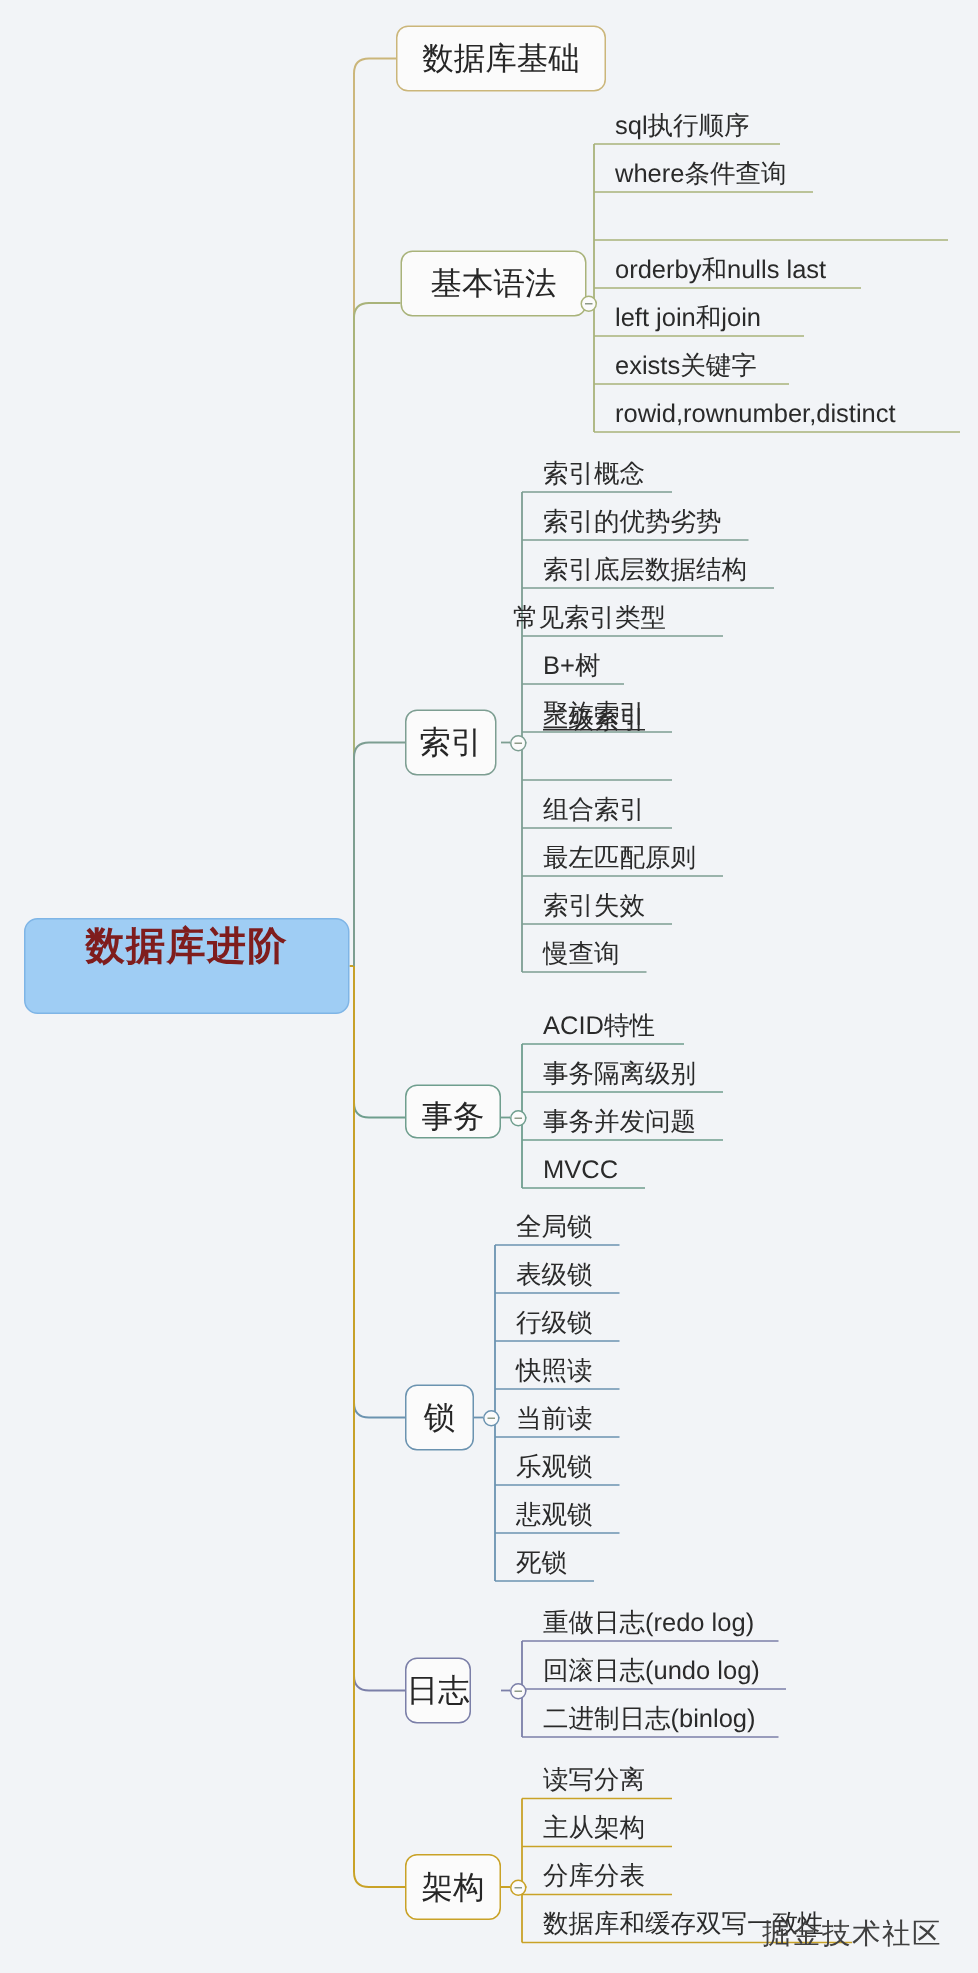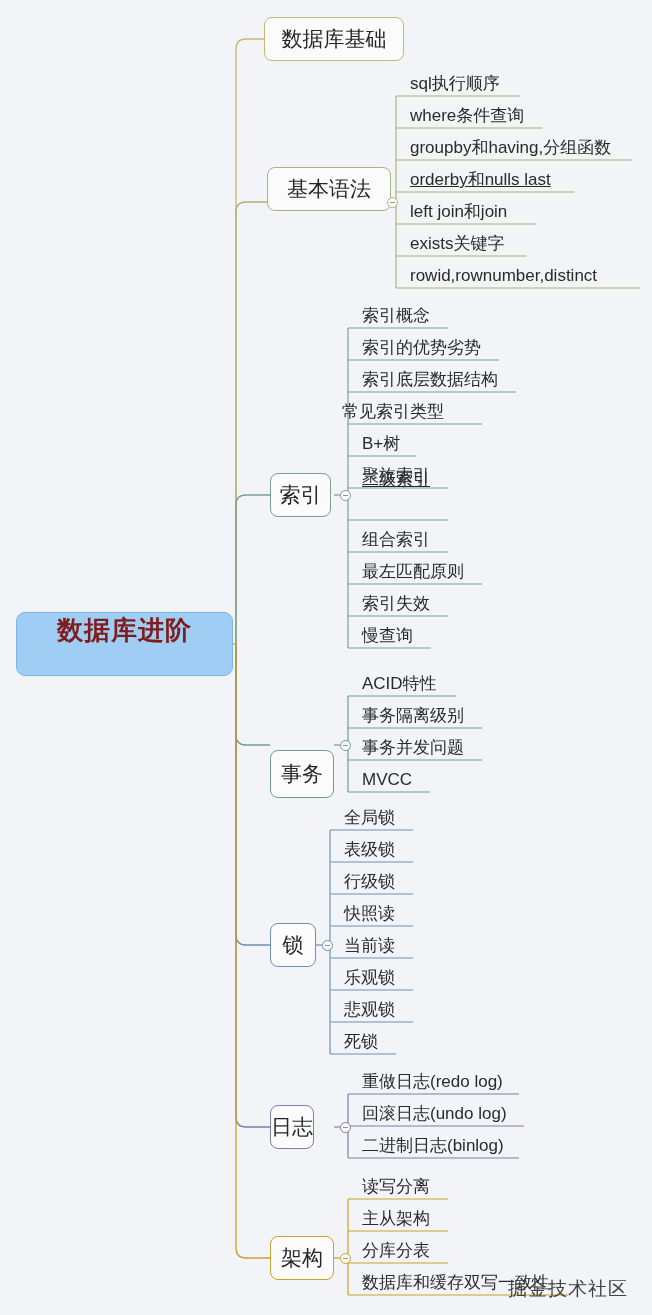--- a/index.html
+++ b/index.html
@@ -159,41 +159,40 @@
     </div>
     <div class="branch-node" style="left: 264px; top: 17px; width: 140px; height: 44px; border-color: rgb(203, 182, 122);">
       <span>数据库基础</span>
     </div>
     <div class="branch-node" style="left: 267px; top: 167px; width: 124px; height: 44px; border-color: rgb(169, 179, 122);">
       <span>基本语法</span>
     </div>
     <div class="toggle" style="left: 387px; top: 196.5px; border-color: rgb(169, 179, 122);"></div>
     <div class="leaf" style="left: 410px; top: 74px;">sql执行顺序</div>
     <div class="leaf" style="left: 410px; top: 106px;">where条件查询</div>
-    <div class="leaf" style="left: 410px; top: 138px;">groupby和having,分组函数</div>
-    <div class="leaf" style="left: 410px; top: 170px; text-decoration: underline;">orderby和nulls last</div>
+    <div class="leaf" style="left: 410px; top: 170px;">orderby和nulls last</div>
     <div class="leaf" style="left: 410px; top: 202px;">left join和join</div>
     <div class="leaf" style="left: 410px; top: 234px;">exists关键字</div>
     <div class="leaf" style="left: 410px; top: 266px;">rowid,rownumber,distinct</div>
     <div class="branch-node" style="left: 270px; top: 473px; width: 61px; height: 44px; border-color: rgb(125, 158, 146);">
       <span>索引</span>
     </div>
     <div class="toggle" style="left: 340px; top: 489.5px; border-color: rgb(125, 158, 146);"></div>
     <div class="leaf" style="left: 362px; top: 306px;">索引概念</div>
     <div class="leaf" style="left: 362px; top: 338px;">索引的优势劣势</div>
     <div class="leaf" style="left: 362px; top: 370px;">索引底层数据结构</div>
     <div class="leaf" style="left: 342px; top: 402px;">常见索引类型</div>
     <div class="leaf" style="left: 362px; top: 434px;">B+树</div>
     <div class="leaf" style="left: 362px; top: 466px;">聚族索引</div>
     <div class="leaf" style="left: 362px; top: 470px; text-decoration: underline;">二级索引</div>
     <div class="leaf" style="left: 362px; top: 530px;">组合索引</div>
     <div class="leaf" style="left: 362px; top: 562px;">最左匹配原则</div>
     <div class="leaf" style="left: 362px; top: 594px;">索引失效</div>
     <div class="leaf" style="left: 362px; top: 626px;">慢查询</div>
-    <div class="branch-node" style="left: 270px; top: 750px; width: 64px; height: 48px; border-color: rgb(111, 158, 142);">
+    <div class="branch-node" style="left: 270px; top: 723px; width: 64px; height: 36px; border-color: rgb(111, 158, 142); align-items: flex-end;">
       <span>事务</span>
     </div>
     <div class="toggle" style="left: 340px; top: 739.5px; border-color: rgb(111, 158, 142);"></div>
     <div class="leaf" style="left: 362px; top: 674px;">ACID特性</div>
     <div class="leaf" style="left: 362px; top: 706px;">事务隔离级别</div>
     <div class="leaf" style="left: 362px; top: 738px;">事务并发问题</div>
     <div class="leaf" style="left: 362px; top: 770px;">MVCC</div>
     <div class="branch-node" style="left: 270px; top: 923px; width: 46px; height: 44px; border-color: rgb(107, 147, 176);">
       <span>锁</span>
     </div>

